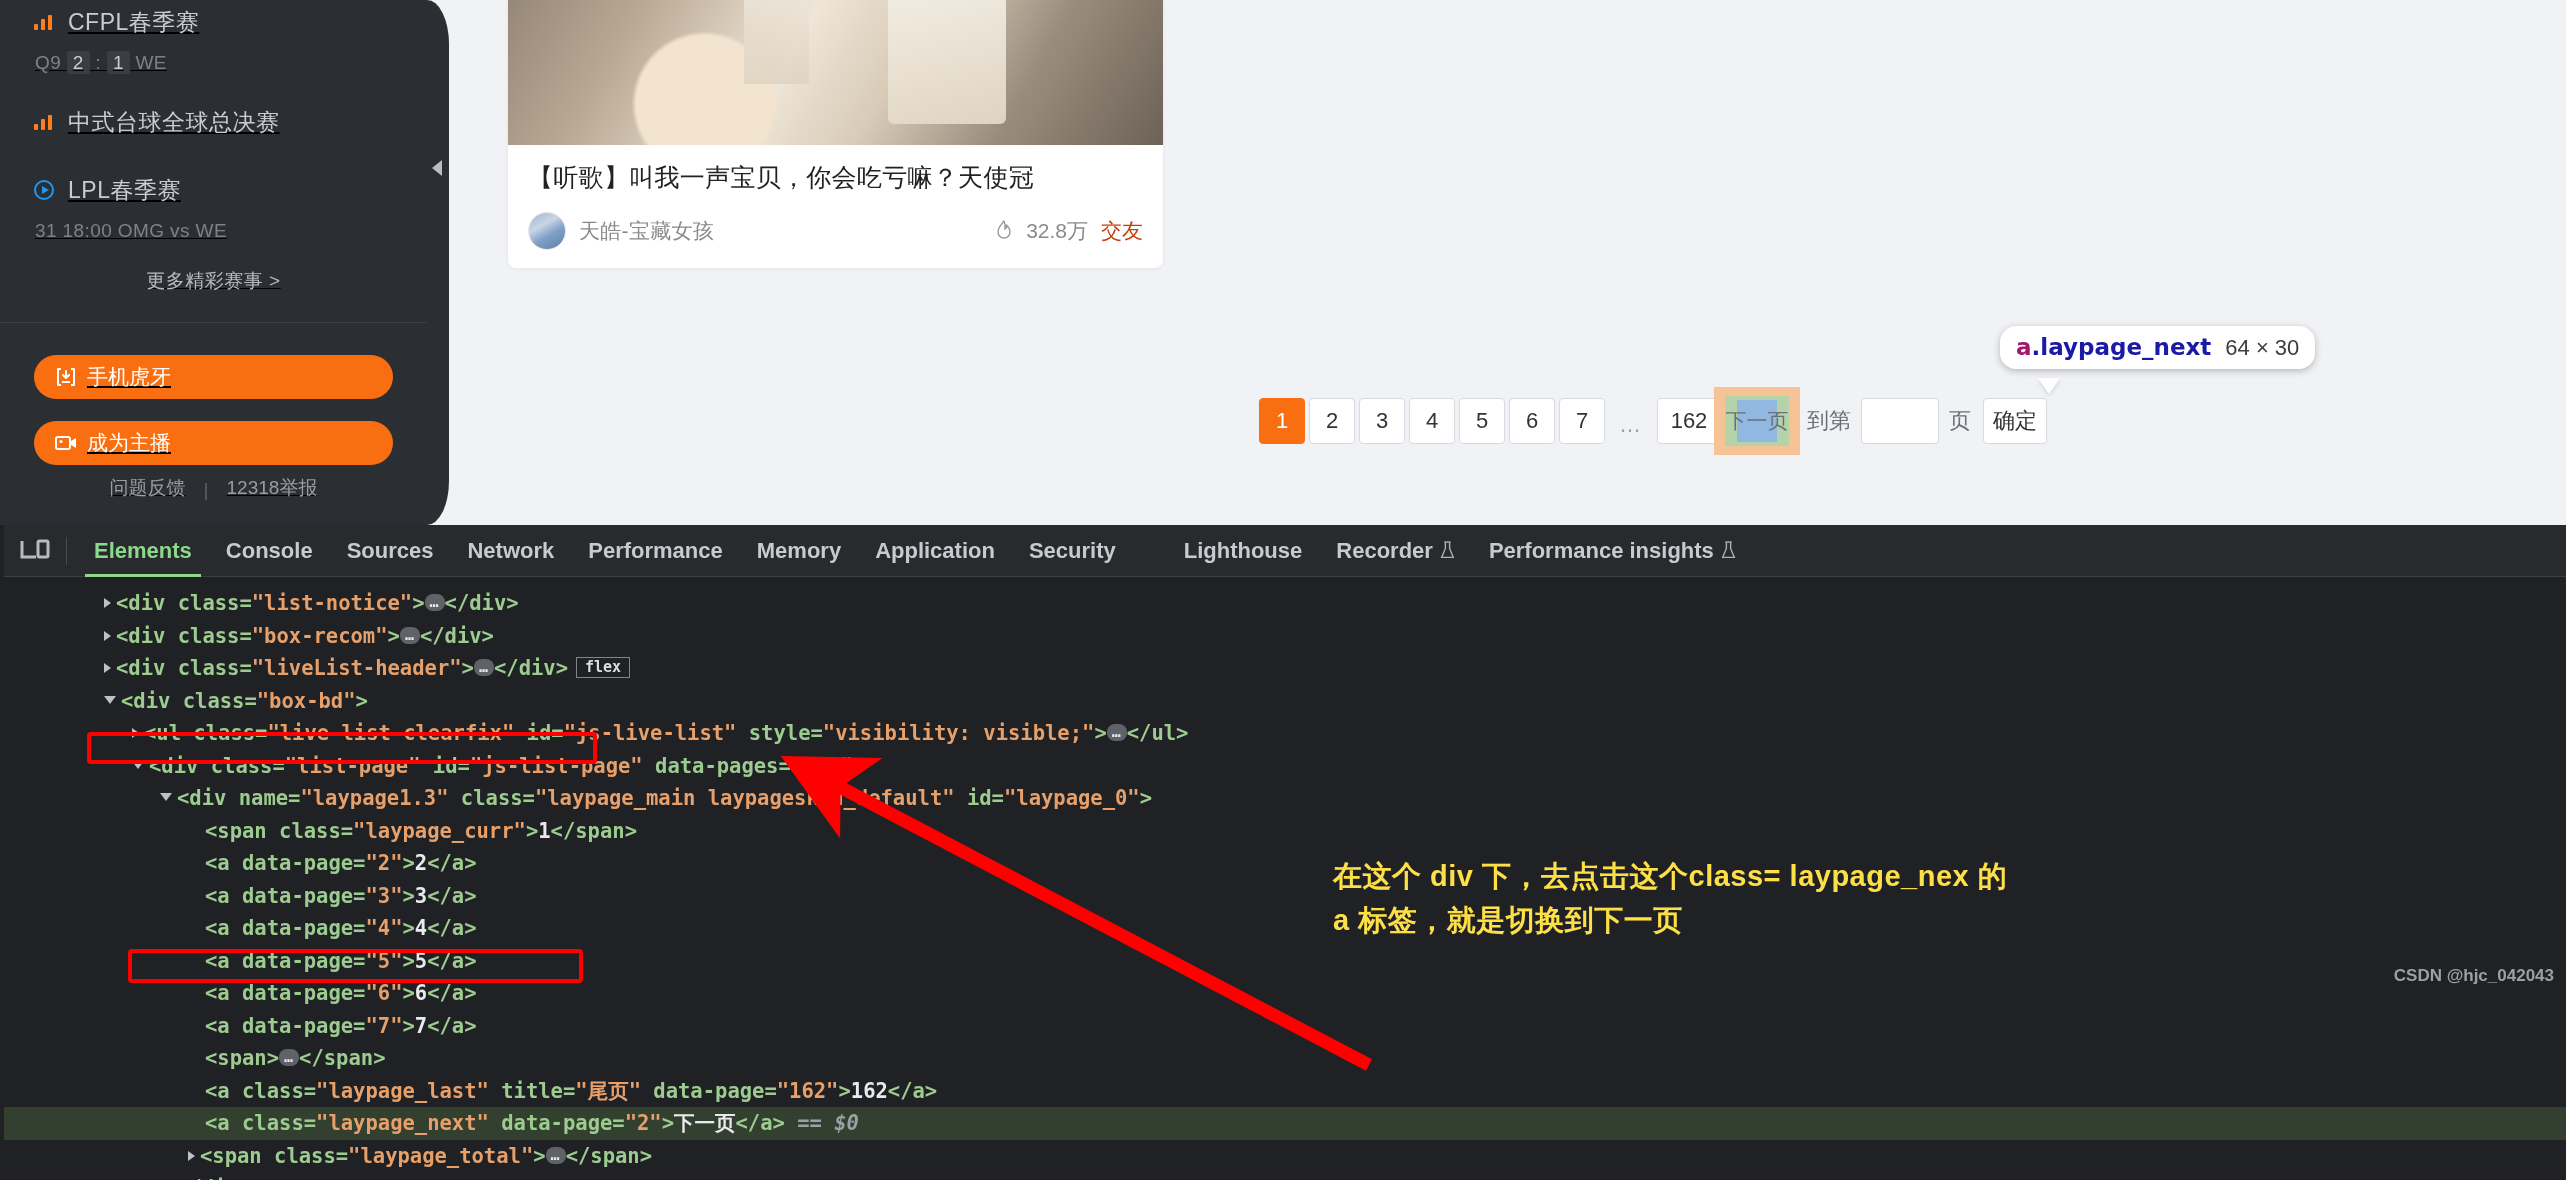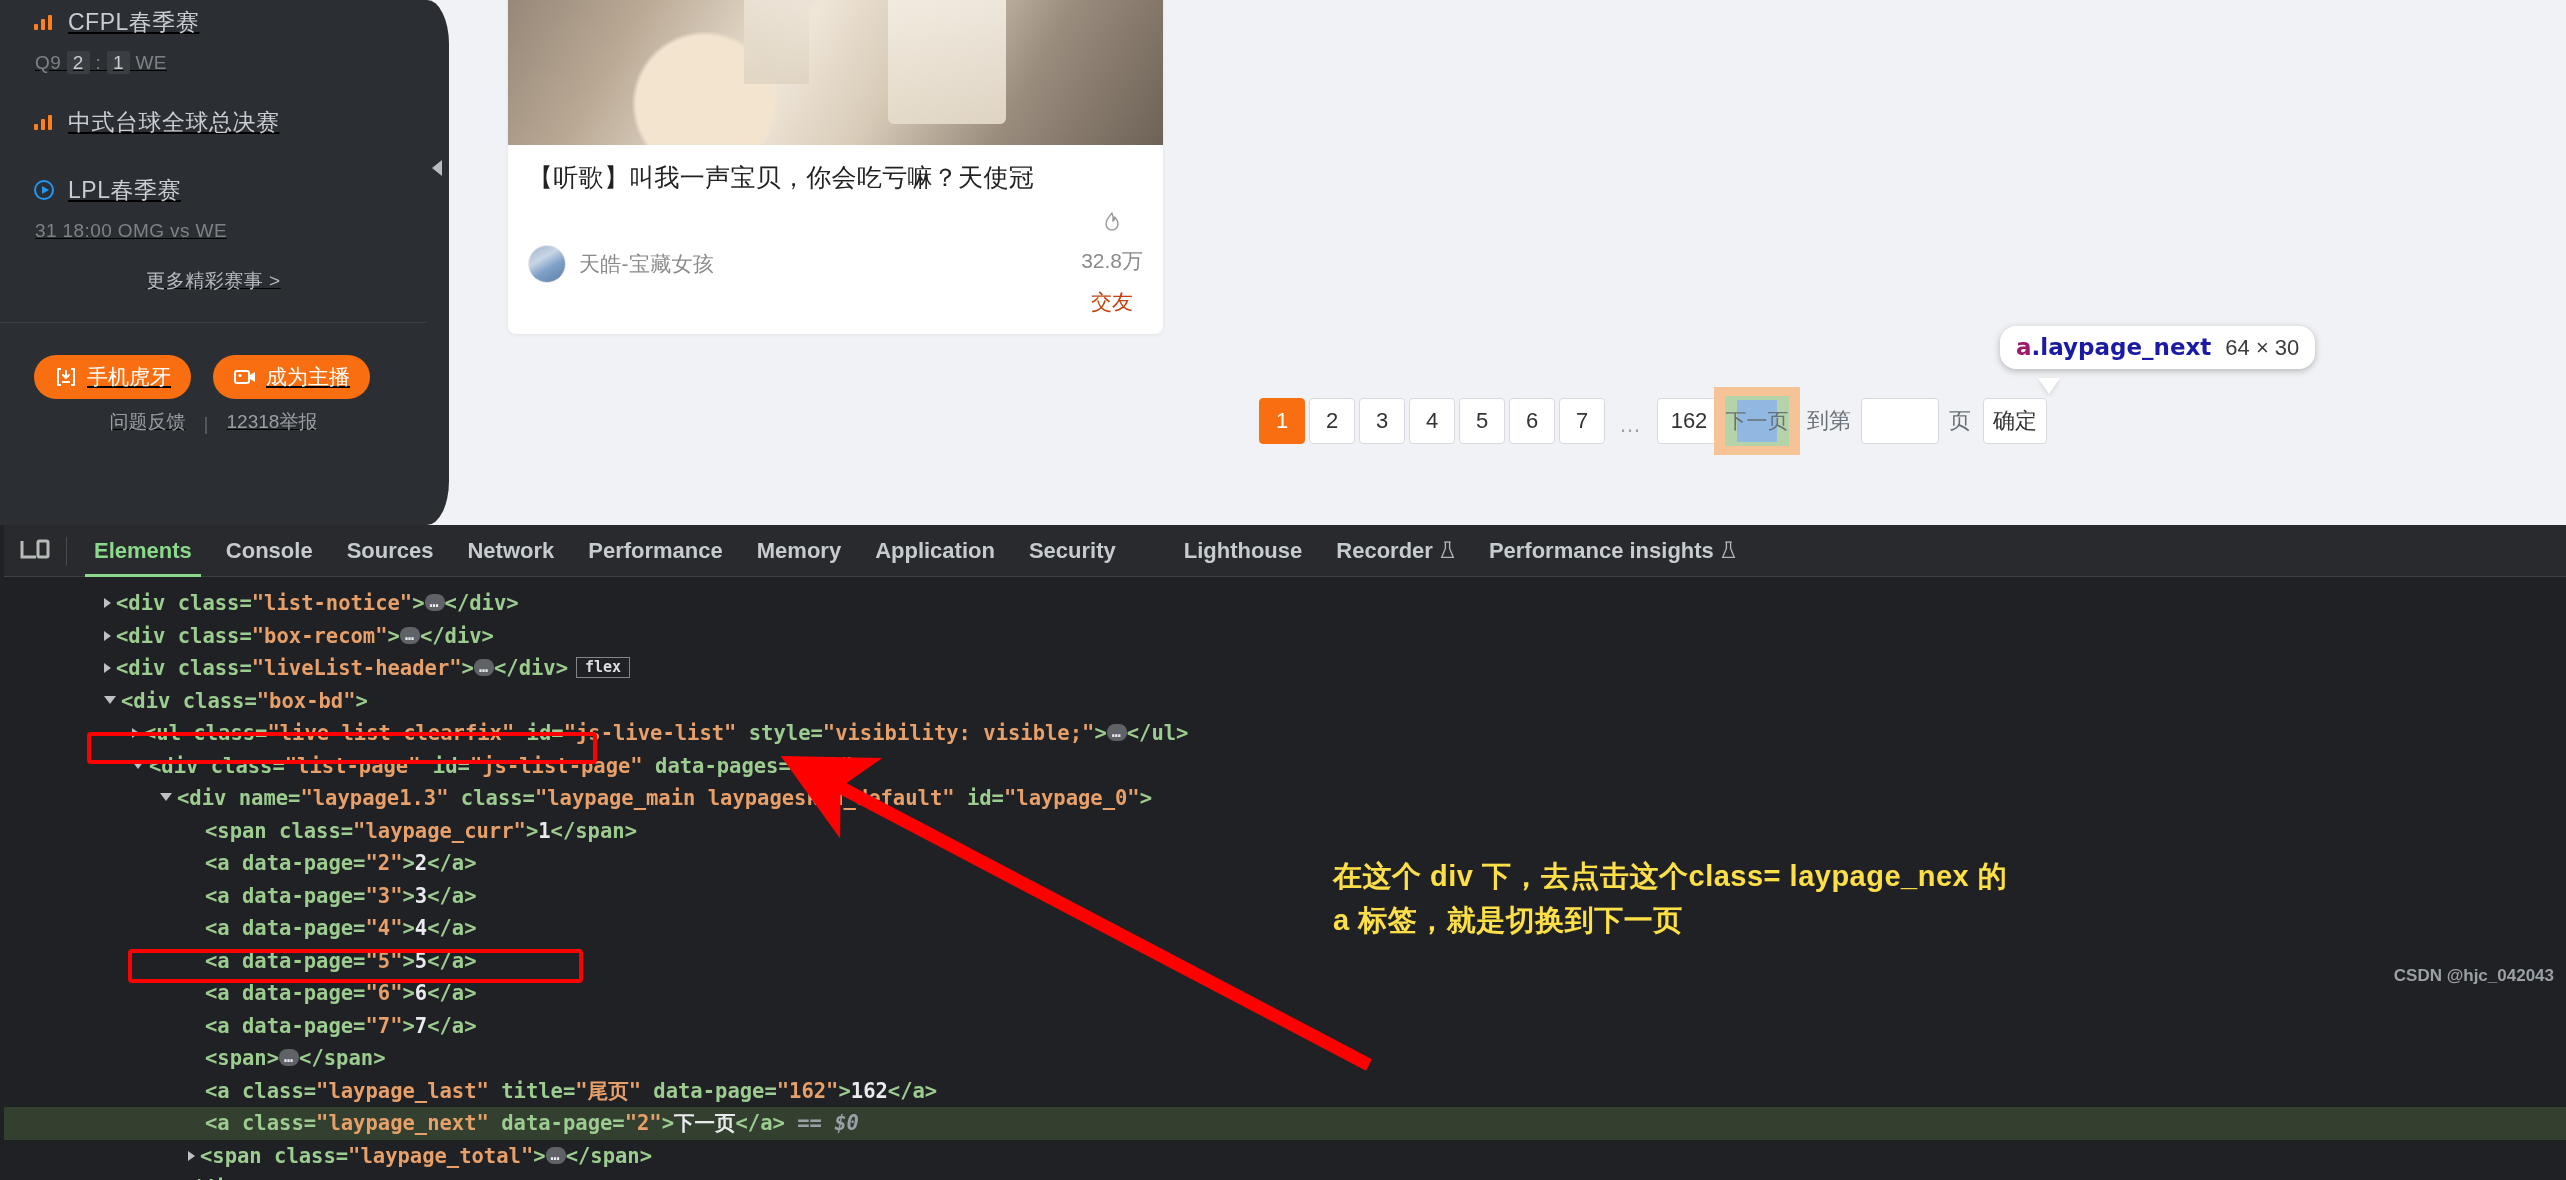--- a/index.html
+++ b/index.html
@@ -40,21 +40,21 @@
     border-top: 4px solid transparent; border-bottom: 4px solid transparent;
   }
   .match-name { color: #c9ccd1; font-size: 23px; letter-spacing: .5px; white-space: nowrap; }
   .match-sub { color: #7e8287; font-size: 19px; margin: 10px 0 0 1px; letter-spacing: .4px; }
   .match-sub .score { color: #c9ccd1; background: #3a3e43; padding: 1px 6px; border-radius: 2px; }
   .gap-a { height: 26px; }
   .gap-b { height: 26px; }
   .more-events { text-align: center; color: #b7bbc0; font-size: 19px; margin-top: 26px; letter-spacing: .5px; }
   .sidebar-divider { height: 1px; background: #3a3e43; margin: 28px 0 0 0; }
 
-  .btn-row { display: flex; gap: 22px; margin-top: 32px; }
+  .btn-row { display: flex; gap: 22px; margin-top: 32px; flex-direction: column; }
   .huya-btn {
     background: #f86e10; color: #fff; border-radius: 22px;
     height: 44px; display: flex; align-items: center; gap: 9px;
     padding: 0 20px; font-size: 21px; white-space: nowrap; cursor: pointer;
   }
   .huya-btn .gi { width: 24px; height: 24px; flex: none; }
   .footer-links {
     display: flex; align-items: flex-end; justify-content: center;
     gap: 18px; color: #9a9ea3; font-size: 19px; margin-top: 10px;
   }
@@ -94,21 +94,21 @@
   }
   .video-body { padding: 16px 20px 18px 20px; }
   .video-title { color: #222; font-size: 25px; line-height: 1.35; letter-spacing: .3px; }
   .video-meta { display: flex; align-items: center; margin-top: 17px; }
   .avatar {
     width: 38px; height: 38px; border-radius: 50%; flex: none;
     background: linear-gradient(150deg,#9fb4cf 0%,#c8d6e6 35%,#7fa0c8 60%,#5d7ea8 100%);
     border: 1px solid #e6e6e6;
   }
   .author { color: #8a8a8a; font-size: 21px; margin-left: 13px; letter-spacing: .3px; }
-  .meta-right { margin-left: auto; display: flex; align-items: center; gap: 13px; flex-direction: column; }
+  .meta-right { margin-left: auto; display: flex; align-items: center; gap: 13px; }
   .hot-icon { width: 18px; height: 22px; flex: none; }
   .hot-count { color: #8a8a8a; font-size: 21px; }
   .tag-friend { color: #c2410c; font-size: 21px; }
 
   
   .pager {
     position: absolute; left: 1259px; top: 396px;
     display: flex; align-items: center; gap: 0;
     font-size: 22px; color: #333;
   }

